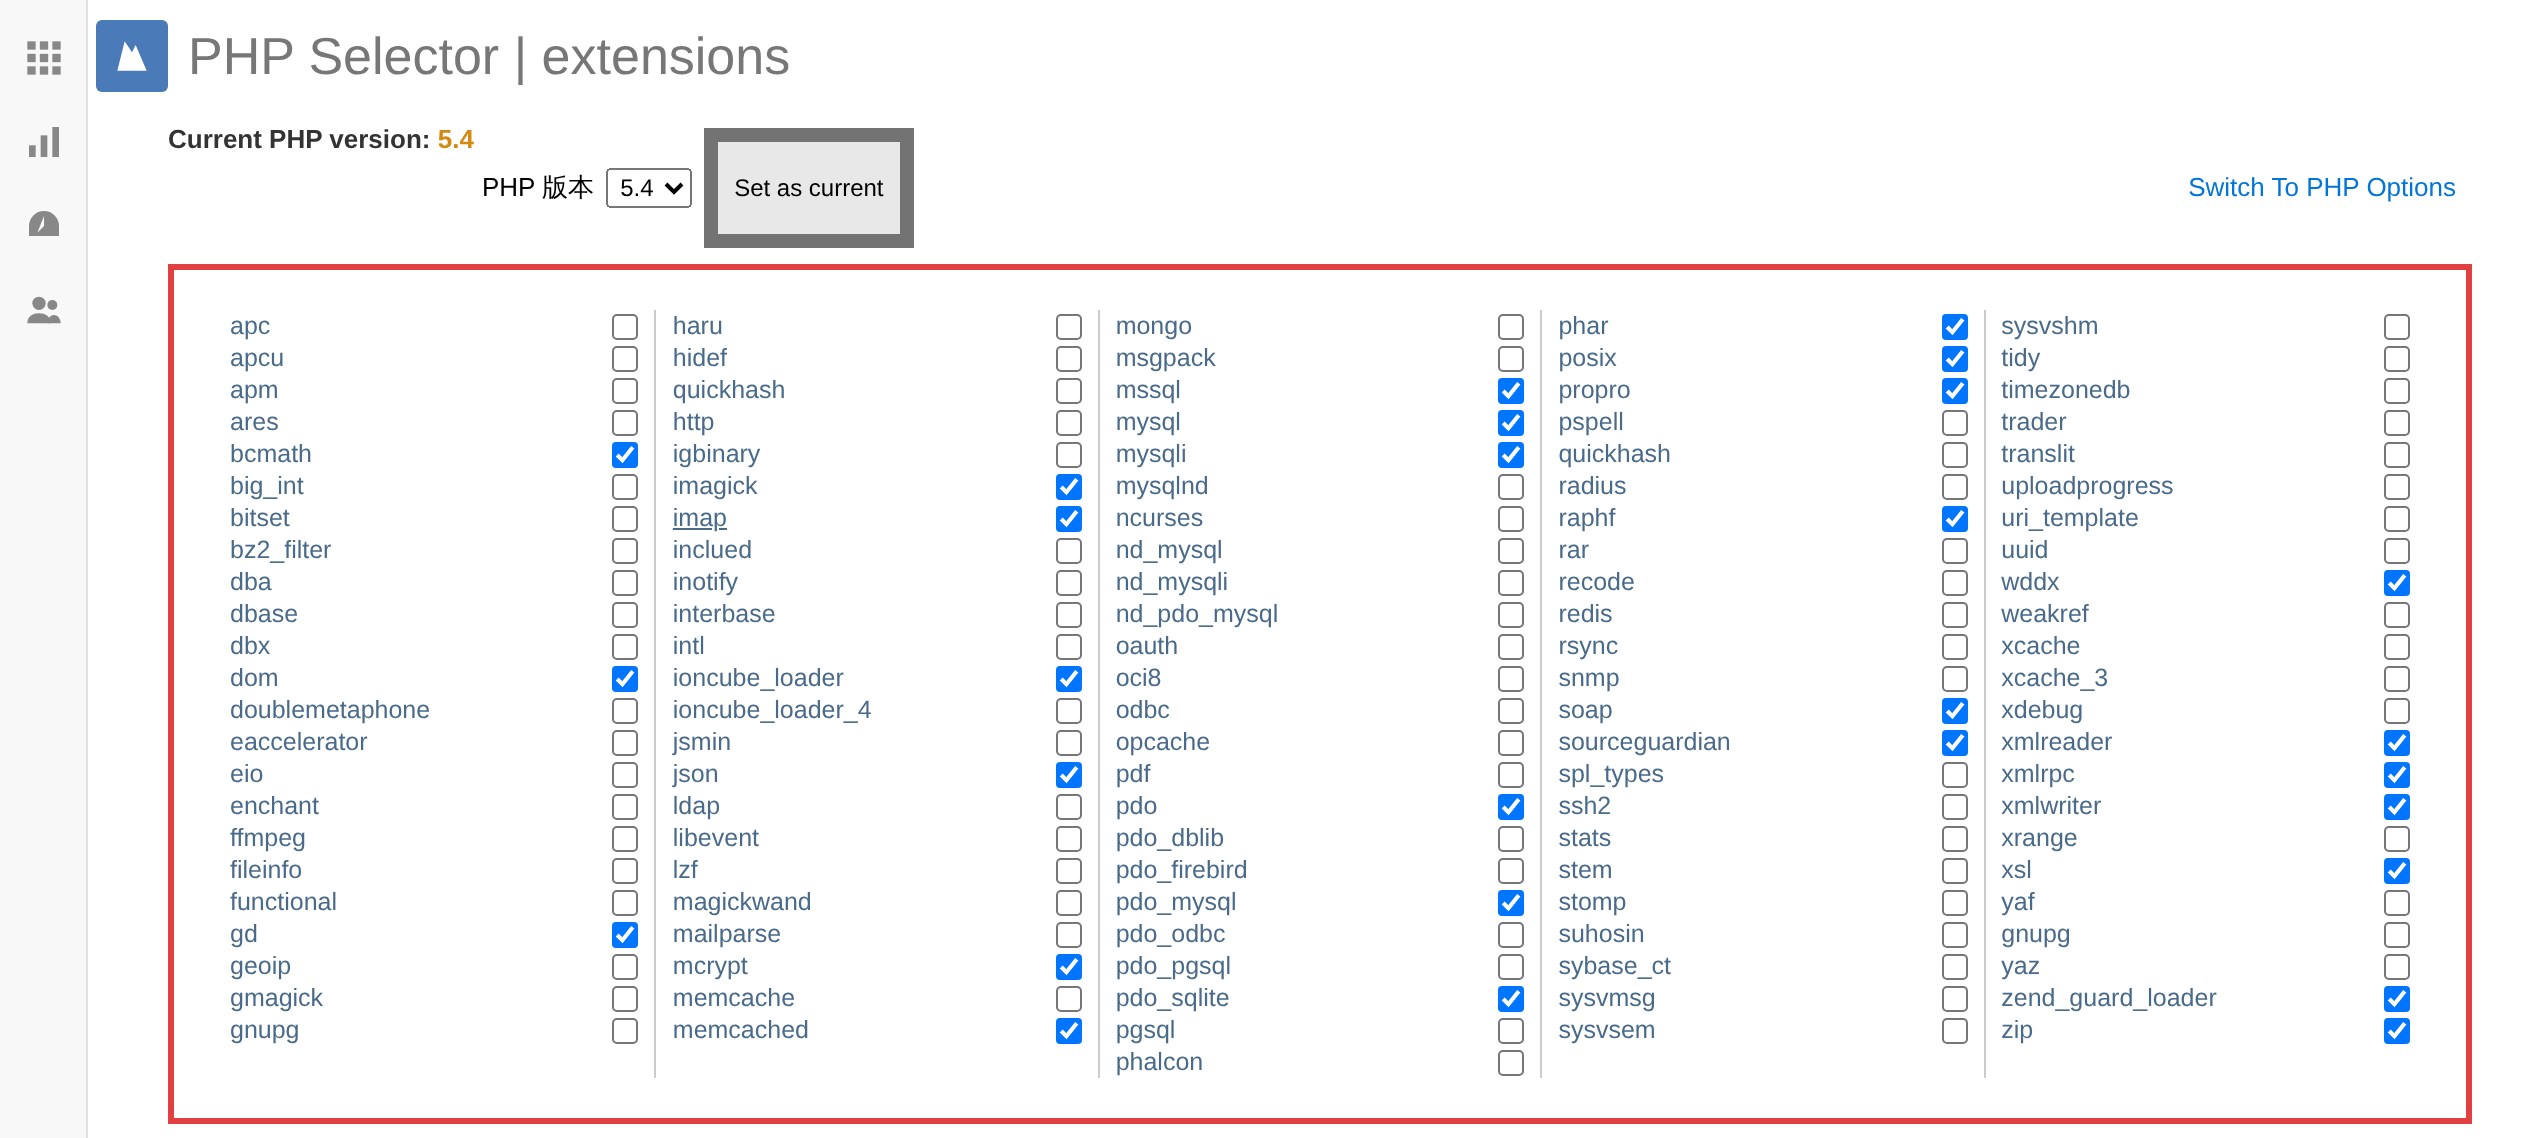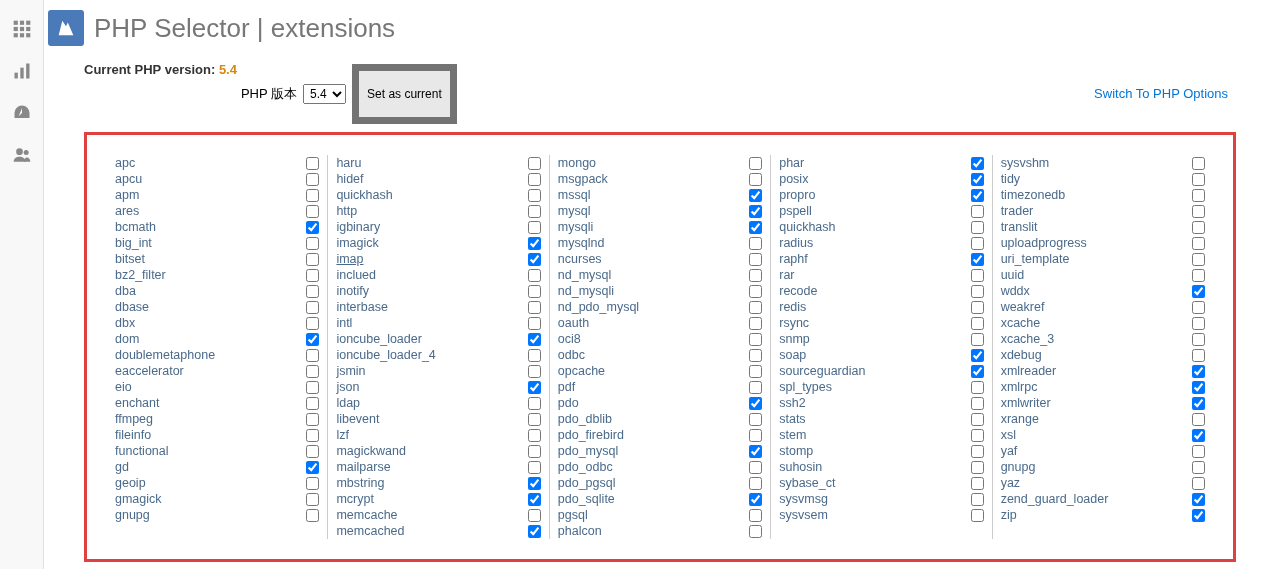--- a/index.html
+++ b/index.html
@@ -276,24 +276,20 @@
             </div>
             <div class="ext-item">
               <span class="ext-name">magickwand</span>
               <input type="checkbox" class="ext-check" style="">
             </div>
             <div class="ext-item">
               <span class="ext-name">mailparse</span>
               <input type="checkbox" class="ext-check" style="">
             </div>
             <div class="ext-item">
-              <span class="ext-name">mbstring</span>
-              <input type="checkbox" class="ext-check" checked="" style="">
-            </div>
-            <div class="ext-item">
               <span class="ext-name">mcrypt</span>
               <input type="checkbox" class="ext-check" checked="" style="">
             </div>
             <div class="ext-item">
               <span class="ext-name">memcache</span>
               <input type="checkbox" class="ext-check" style="">
             </div>
             <div class="ext-item">
               <span class="ext-name">memcached</span>
               <input type="checkbox" class="ext-check" checked="" style="">

